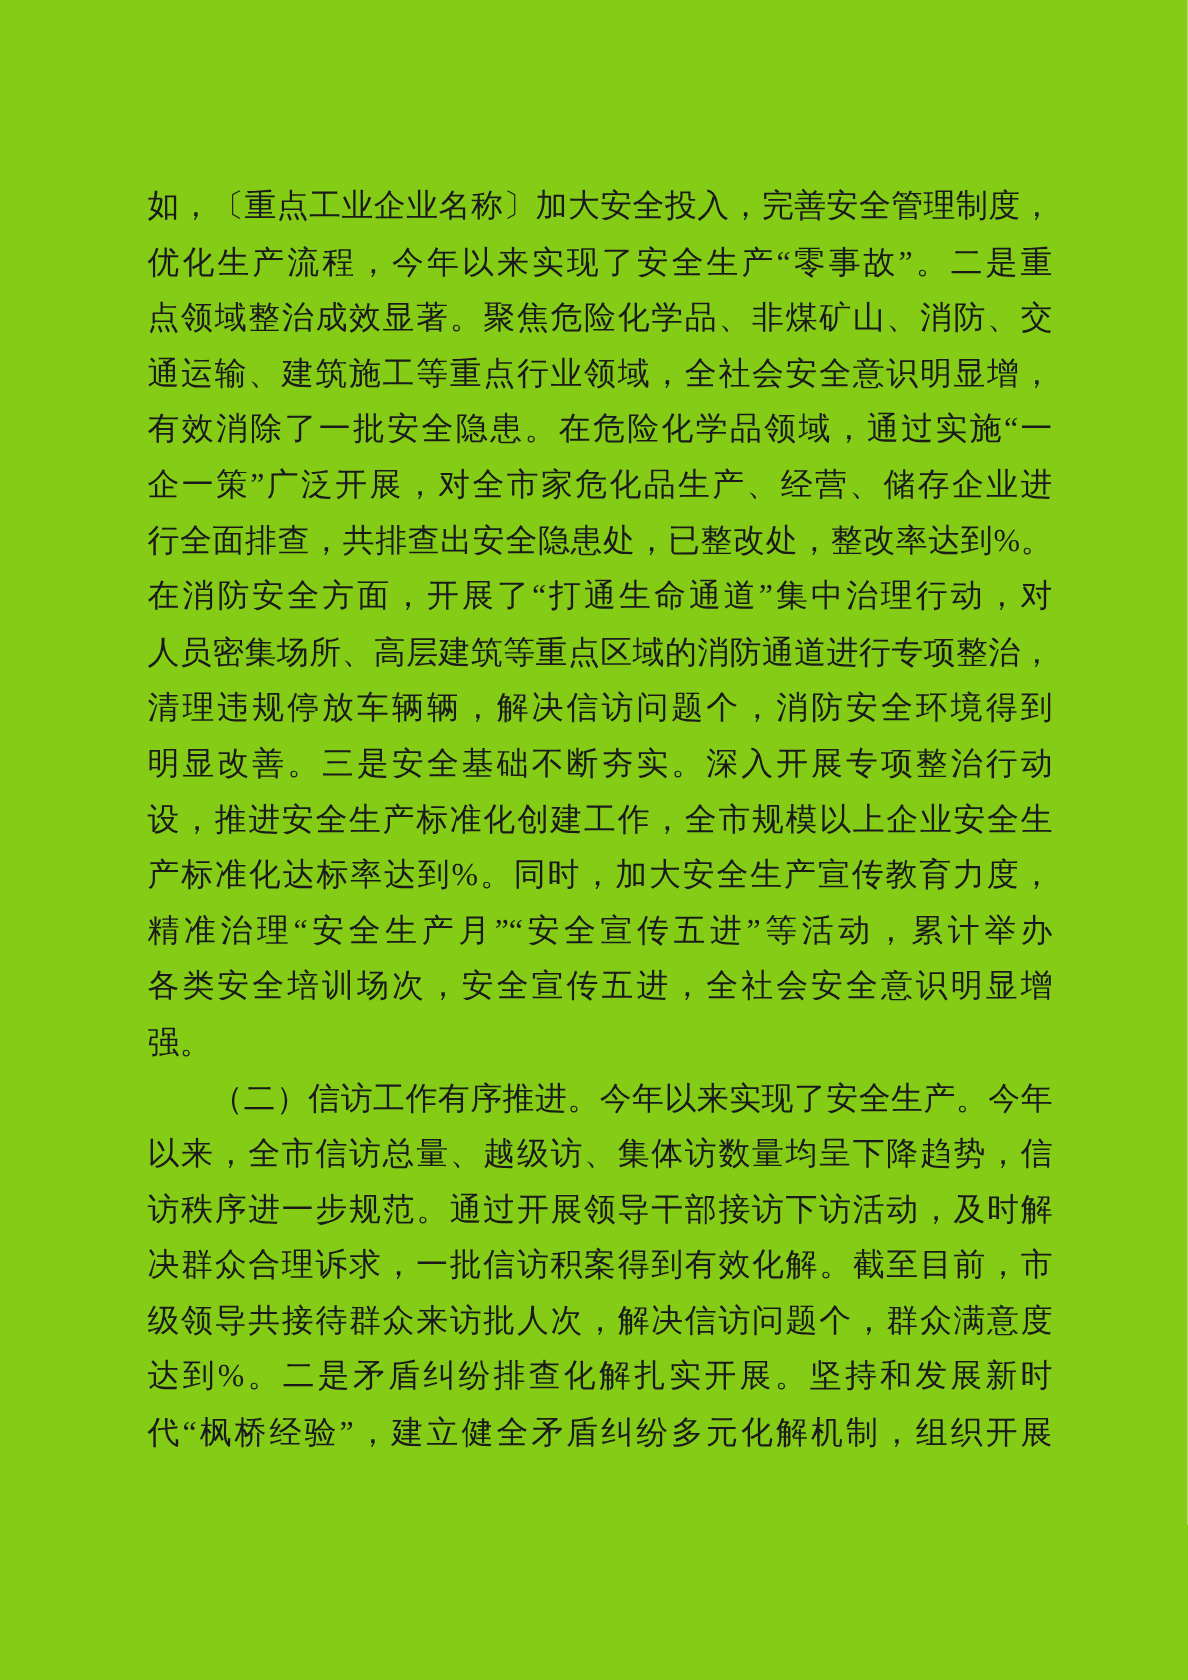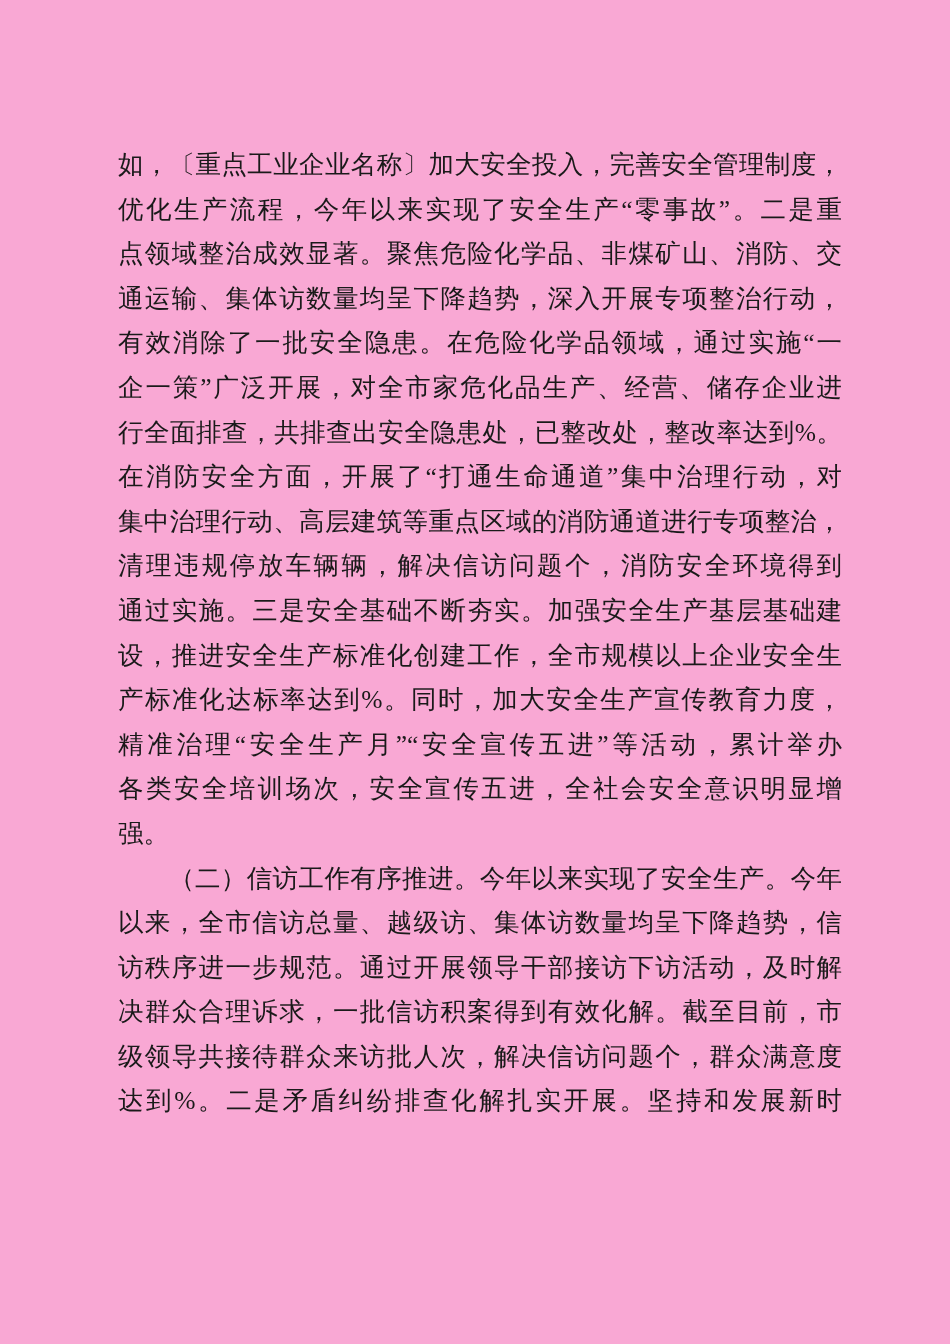--- a/index.html
+++ b/index.html
@@ -10,21 +10,21 @@
     width: 950px;
     height: 1344px;
     background: #ffffff;
     overflow: hidden;
     font-family: "Liberation Serif", serif;
   }
   .page {
     position: relative;
     width: 950px;
     height: 1344px;
-    background: #f9a8d4;
+    background: #84cc16;
   }
   .doc-text {
     position: absolute;
     left: 118px;
     top: 143px;
     width: 724px;
     font-size: 25.5px;
     line-height: 44.6px;
     color: #1a1a1a;
     font-weight: 400;
@@ -51,38 +51,39 @@
 </head>
 <body style="background: rgb(255, 255, 255);">
 
 <div class="page">
   <div class="doc-text" style="color: rgb(26, 26, 26);">
 
     <div class="para">
       <div class="line">如，〔重点工业企业名称〕加大安全投入，完善安全管理制度，</div>
       <div class="line">优化生产流程，今年以来实现了安全生产“零事故”。二是重</div>
       <div class="line">点领域整治成效显著。聚焦危险化学品、非煤矿山、消防、交</div>
-      <div class="line">通运输、集体访数量均呈下降趋势，深入开展专项整治行动，</div>
+      <div class="line">通运输、建筑施工等重点行业领域，全社会安全意识明显增，</div>
       <div class="line">有效消除了一批安全隐患。在危险化学品领域，通过实施“一</div>
       <div class="line">企一策”广泛开展，对全市家危化品生产、经营、储存企业进</div>
       <div class="line">行全面排查，共排查出安全隐患处，已整改处，整改率达到%。</div>
       <div class="line">在消防安全方面，开展了“打通生命通道”集中治理行动，对</div>
-      <div class="line">集中治理行动、高层建筑等重点区域的消防通道进行专项整治，</div>
+      <div class="line">人员密集场所、高层建筑等重点区域的消防通道进行专项整治，</div>
       <div class="line">清理违规停放车辆辆，解决信访问题个，消防安全环境得到</div>
-      <div class="line">通过实施。三是安全基础不断夯实。加强安全生产基层基础建</div>
+      <div class="line">明显改善。三是安全基础不断夯实。深入开展专项整治行动</div>
       <div class="line">设，推进安全生产标准化创建工作，全市规模以上企业安全生</div>
       <div class="line">产标准化达标率达到%。同时，加大安全生产宣传教育力度，</div>
       <div class="line">精准治理“安全生产月”“安全宣传五进”等活动，累计举办</div>
       <div class="line">各类安全培训场次，安全宣传五进，全社会安全意识明显增</div>
       <div class="line para-last">强。</div>
     </div>
 
     <div class="para">
       <div class="line indent">（二）信访工作有序推进。今年以来实现了安全生产。今年</div>
       <div class="line">以来，全市信访总量、越级访、集体访数量均呈下降趋势，信</div>
       <div class="line">访秩序进一步规范。通过开展领导干部接访下访活动，及时解</div>
       <div class="line">决群众合理诉求，一批信访积案得到有效化解。截至目前，市</div>
       <div class="line">级领导共接待群众来访批人次，解决信访问题个，群众满意度</div>
       <div class="line">达到%。二是矛盾纠纷排查化解扎实开展。坚持和发展新时</div>
+      <div class="line">代“枫桥经验”，建立健全矛盾纠纷多元化解机制，组织开展</div>
     </div>
 
   </div>
 </div>
 
 </body></html>

